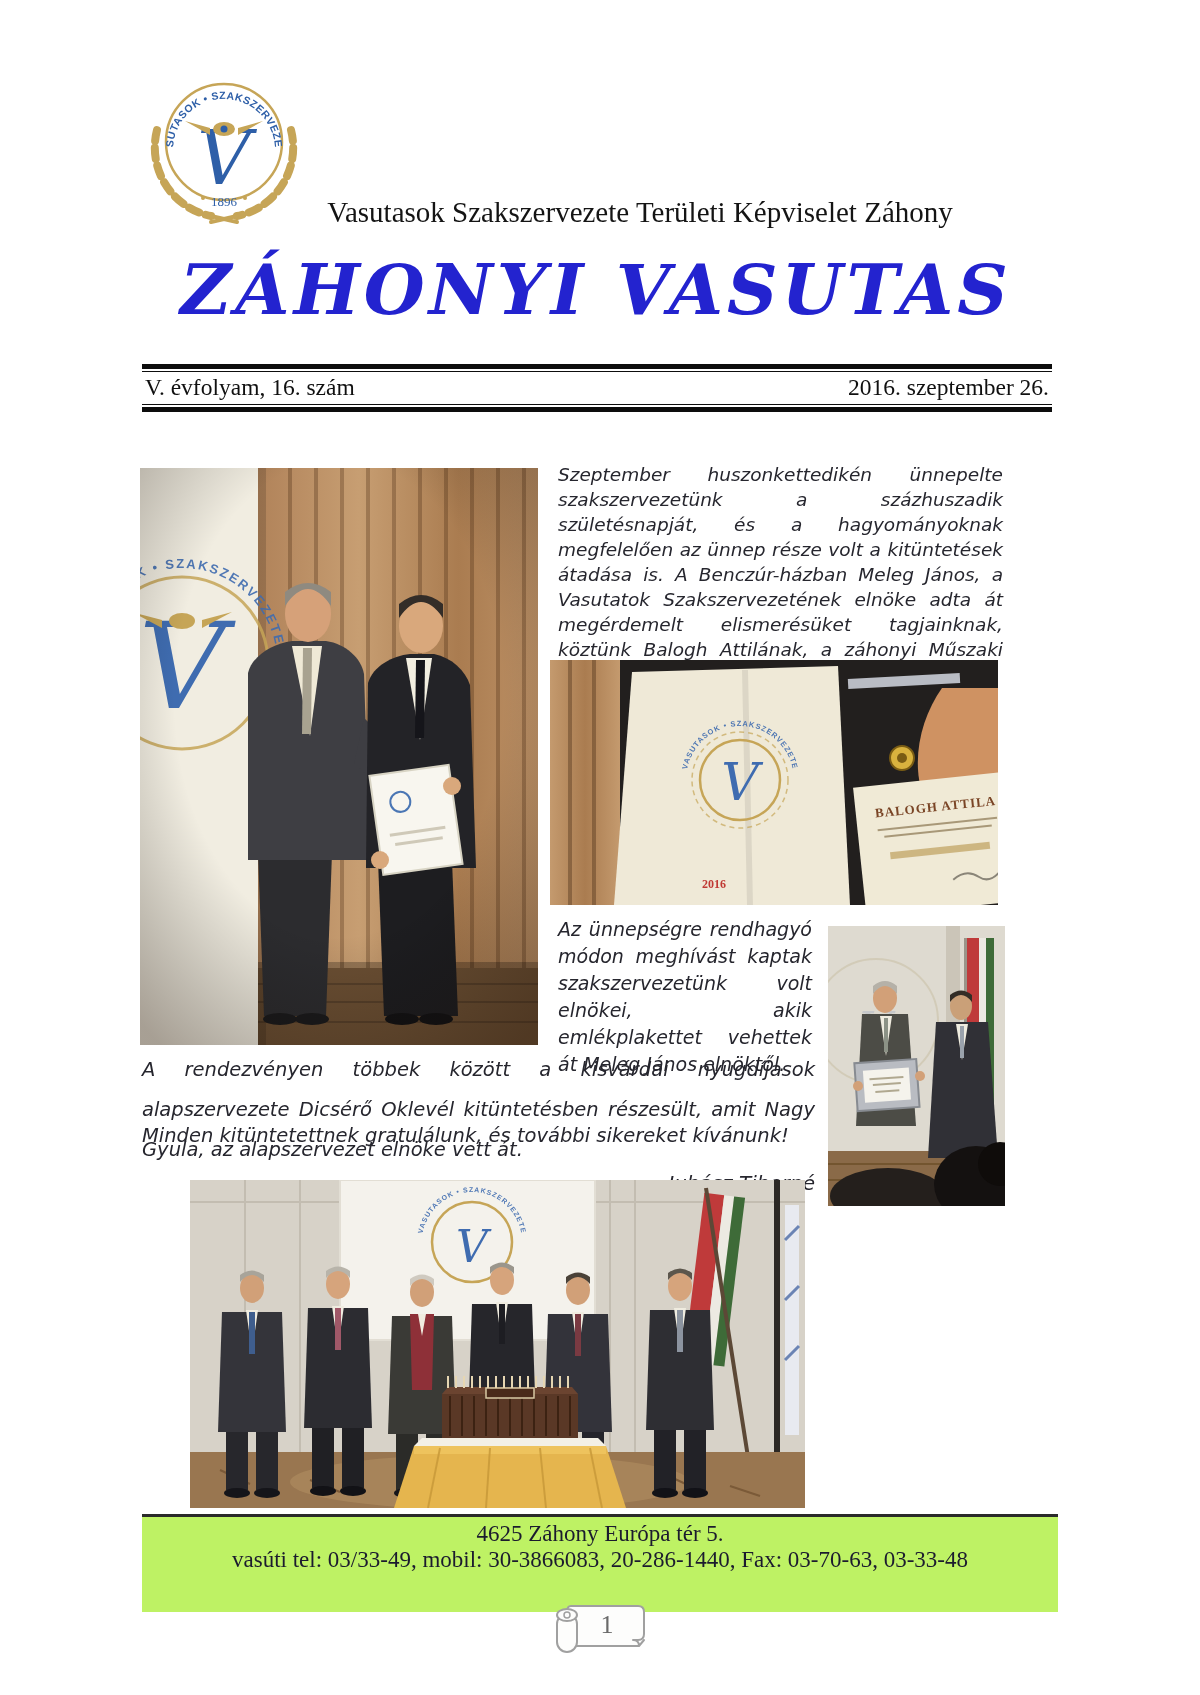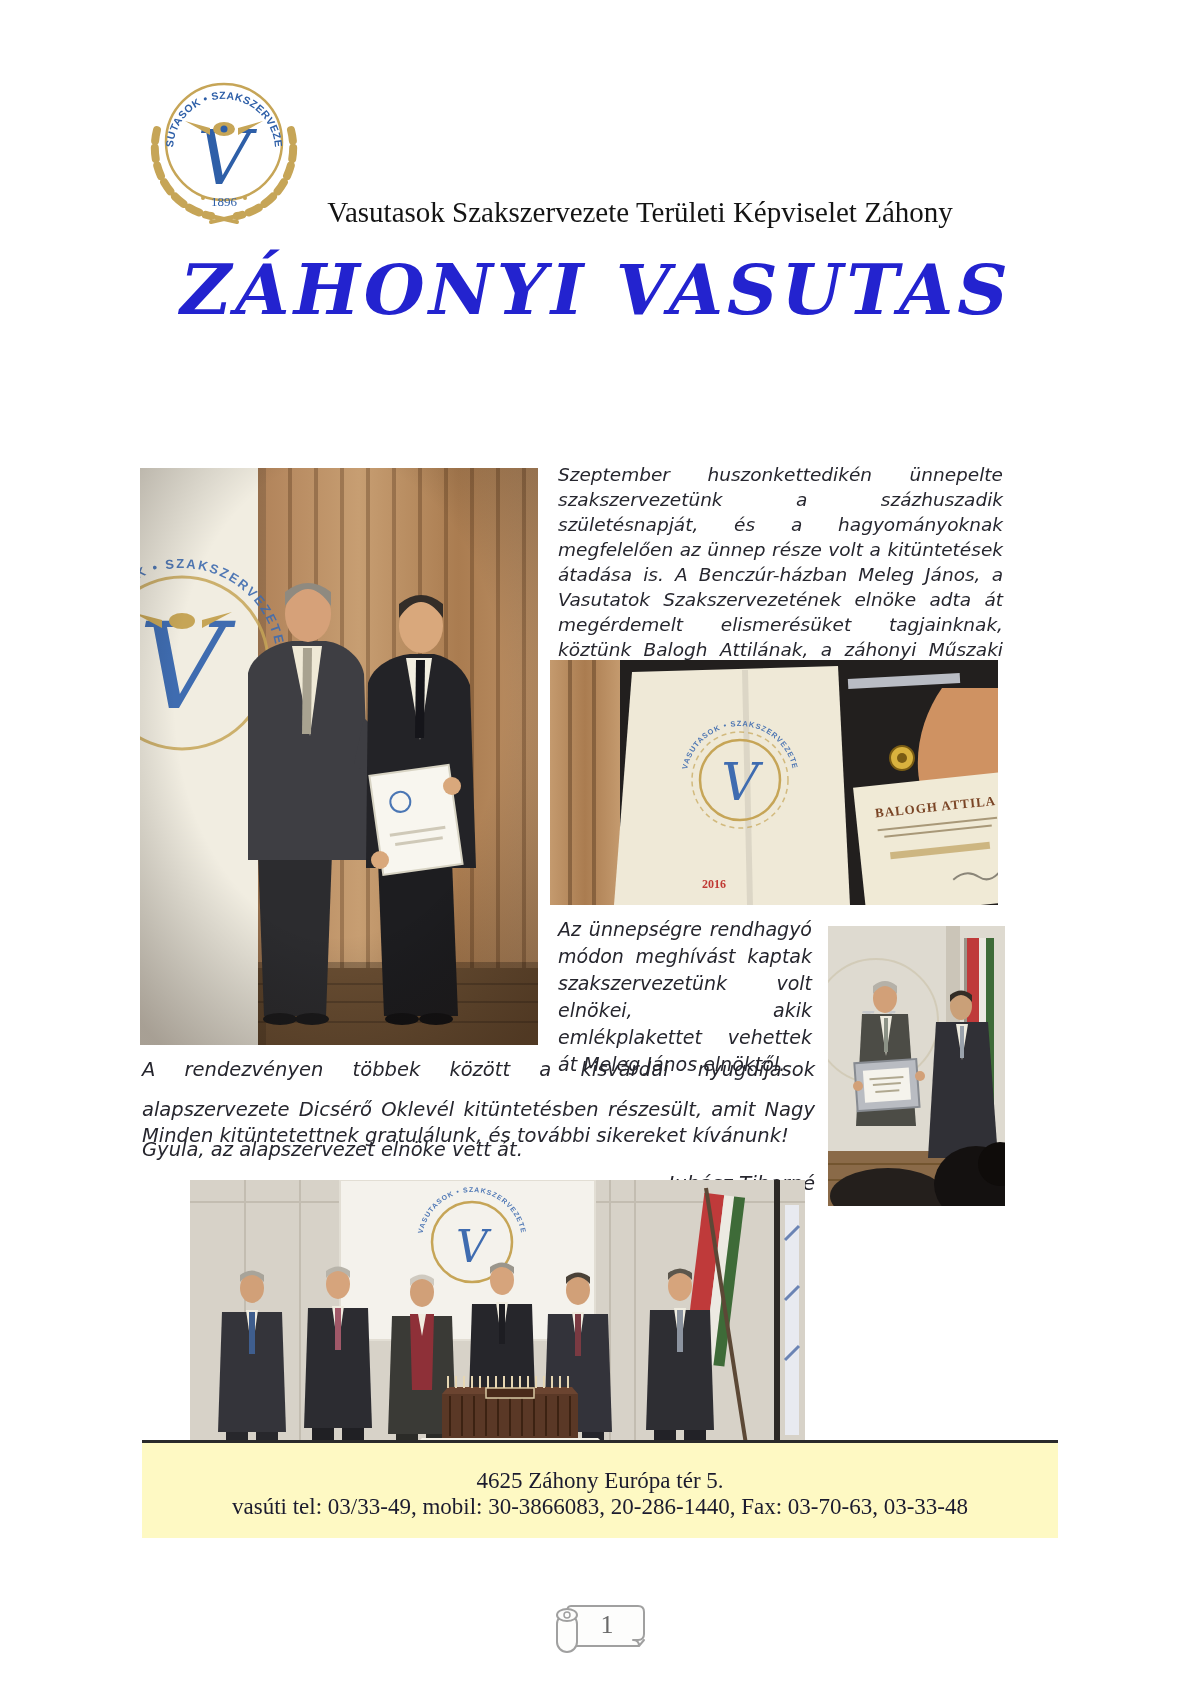--- a/index.html
+++ b/index.html
@@ -28,23 +28,23 @@
   .p4{left:142px;top:1124px;width:673px;font-size:19.5px;}
   .sig{left:142px;top:1140px;width:673px;text-align:right;font-size:20px;margin-top:31px;}
   
   .photo{overflow:hidden;}
   .photo svg{display:block;width:100%;height:100%;}
   .photo1{left:140px;top:468px;width:398px;height:577px;}
   .photo2{left:550px;top:660px;width:448px;height:245px;}
   .photo3{left:828px;top:926px;width:177px;height:280px;}
   .photo4{left:190px;top:1180px;width:615px;height:328px;}
   
-  .footer{left:142px;top:1440px;width:916px;height:98px;background:#fef9c3;
+  .footer{left:142px;top:1514px;width:916px;height:98px;background:#bef264;
           border-top:3px solid #2a2a2a;text-align:center;color:#1b1b2e;
-          font-size:23px;line-height:26px;padding-top:25px;box-sizing:border-box;}
+          font-size:23px;line-height:26px;padding-top:4px;box-sizing:border-box;}
   .footer .email{color:#2424bc;text-decoration:underline;cursor:pointer;}
   .badge{left:545px;top:1596px;width:110px;height:68px;z-index:5;}
   .badge svg{display:block;width:100%;height:100%;}
 </style>
 </head>
 <body>
 
 <div class="page">
 
   <div class="abs" style="left:147px;top:66px;width:155px;height:164px;">
@@ -67,20 +67,30 @@
       <circle cx="56" cy="132" r="2" fill="#c6a557"></circle>
       <circle cx="98" cy="132" r="2" fill="#c6a557"></circle>
       <text x="77" y="140" text-anchor="middle" font-family="Liberation Serif, serif" font-size="13" fill="#2e5fa8">1896</text>
     </svg>
   </div>
 
   <div class="abs masthead">ZÁHONYI VASUTAS</div>
 
   <div class="abs org-line">Vasutasok Szakszervezete Területi Képviselet Záhony</div>
 
+  <div class="abs rules">
+    <div class="rule-thick"></div>
+    <div class="rule-thin"></div>
+    <div class="daterow">
+      <span>V. évfolyam, 16. szám</span>
+      <span>2016. szeptember 26.</span>
+    </div>
+    <div class="rule-thin2"></div>
+    <div class="rule-thick"></div>
+  </div>
 
 
   <div class="abs photo photo1">
     <svg viewBox="0 0 398 577" xmlns="http://www.w3.org/2000/svg">
       <defs>
         <linearGradient id="curt1" x1="0" y1="0" x2="1" y2="0">
           <stop offset="0" stop-color="#c79e72"></stop>
             <stop offset="0.3" stop-color="#b1835a"></stop>
           <stop offset="0.55" stop-color="#c79e72"></stop>
             <stop offset="0.8" stop-color="#aa7c50"></stop>

